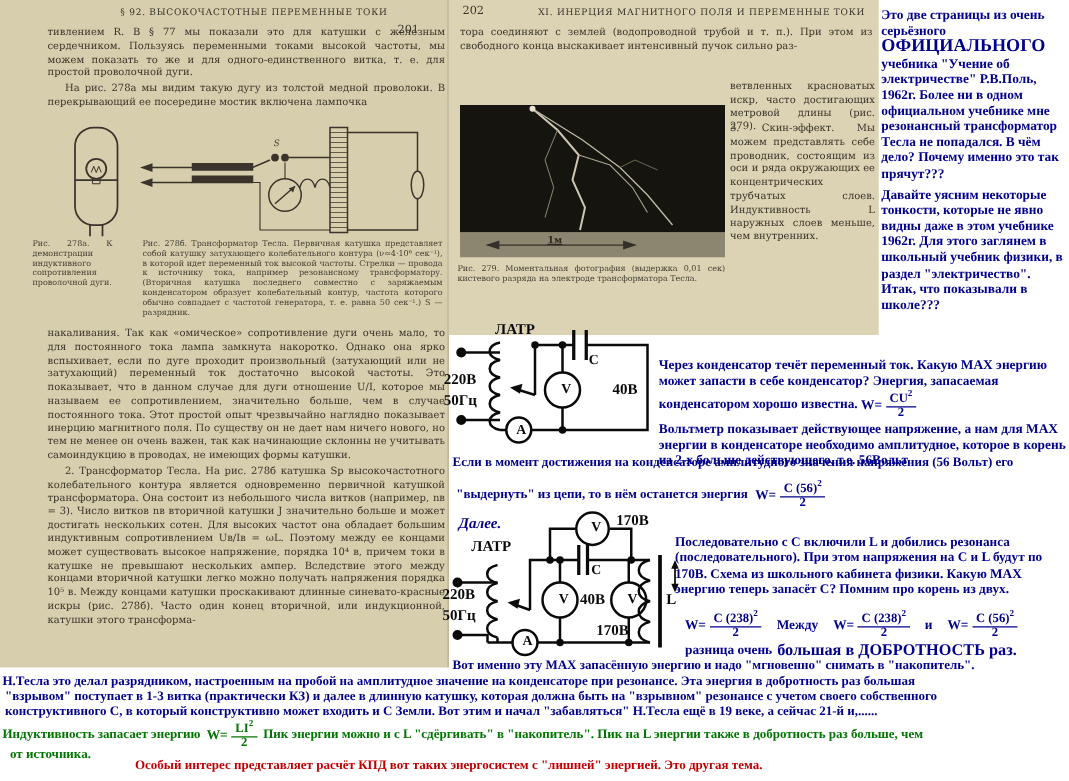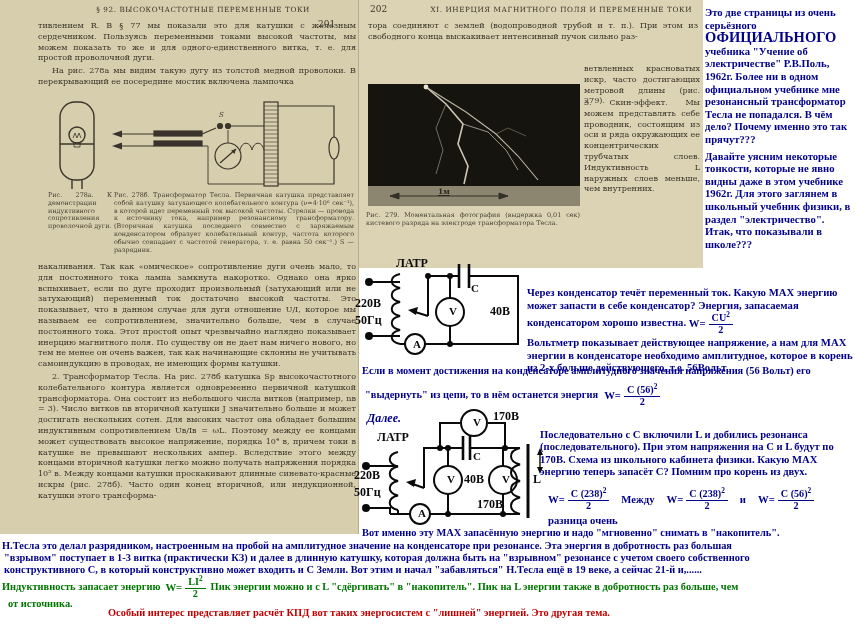--- a/index.html
+++ b/index.html
@@ -73,21 +73,21 @@
       <path d="M128,52 c2,-9 10,-9 12,0 c2,-9 10,-9 12,0" stroke-width="1"></path>
       <rect x="152" y="4" width="14" height="84"></rect>
       <path d="M152,8 h14 M152,12 h14 M152,16 h14 M152,20 h14 M152,24 h14 M152,28 h14 M152,32 h14 M152,36 h14 M152,40 h14 M152,44 h14 M152,48 h14 M152,52 h14 M152,56 h14 M152,60 h14 M152,64 h14 M152,68 h14 M152,72 h14 M152,76 h14 M152,80 h14 M152,84 h14" stroke-width="0.6"></path>
       <path d="M166,8 H222 V39"></path>
       <ellipse cx="222" cy="50" rx="5" ry="11"></ellipse>
       <path d="M222,61 V86 H166"></path>
     </g>
   </svg>
   <div class="a cap ital" style="left:219px;top:112px;font-size:7px;">S</div>
 
-  <div class="a cap" style="left:48px;top:192px;width:64px;">Рис. 278а. К демонстрации индуктивного сопротивления проволочной дуги.</div>
+  <div class="a cap" style="left:26px;top:192px;width:64px;">Рис. 278а. К демонстрации индуктивного сопротивления проволочной дуги.</div>
   <div class="a cap" style="left:114px;top:192px;width:240px;">Рис. 278б. Трансформатор Тесла. Первичная катушка представляет собой катушку затухающего колебательного контура (ν≈4·10⁶ сек⁻¹), в которой идет переменный ток высокой частоты. Стрелки — провода к источнику тока, например резонансному трансформатору. (Вторичная катушка последнего совместно с заряжаемым конденсатором образует колебательный контур, частота которого обычно совпадает с частотой генератора, т. е. равна 50 сек⁻¹.) S — разрядник.</div>
 
   <div class="a book" style="left:38px;top:262px;width:318px;">накаливания. Так как «омическое» сопротивление дуги очень мало, то для постоянного тока лампа замкнута накоротко. Однако она ярко вспыхивает, если по дуге проходит произвольный (затухающий или не затухающий) переменный ток достаточно высокой частоты. Это показывает, что в данном случае для дуги отношение U/I, которое мы называем ее сопротивлением, значительно больше, чем в случае постоянного тока. Этот простой опыт чрезвычайно наглядно показывает инерцию магнитного поля. По существу он не дает нам ничего нового, но тем не менее он очень важен, так как начинающие склонны не учитывать самоиндукцию в проводах, не имеющих формы катушки.</div>
   <div class="a book" style="left:38px;top:372px;width:318px;text-indent:14px;">2. Трансформатор Тесла. На рис. 278б катушка Sp высокочастотного колебательного контура является одновременно первичной катушкой трансформатора. Она состоит из небольшого числа витков (например, nв = 3). Число витков nв вторичной катушки J значительно больше и может достигать нескольких сотен. Для высоких частот она обладает большим индуктивным сопротивлением Uв/Iв = ωL. Поэтому между ее концами может существовать высокое напряжение, порядка 10⁴ в, причем токи в катушке не превышают нескольких ампер. Вследствие этого между концами вторичной катушки легко можно получать напряжения порядка 10⁵ в. Между концами катушки проскакивают длинные синевато-красные искры (рис. 278б). Часто один конец вторичной, или индукционной, катушки этого трансформа-</div>
 
   <div class="a pgno" style="left:370px;top:4px;">202</div>
   <div class="a hdr ctr" style="left:420px;top:5px;width:272px;">XI. ИНЕРЦИЯ МАГНИТНОГО ПОЛЯ И ПЕРЕМЕННЫЕ ТОКИ</div>
   <div class="a book" style="left:368px;top:21px;width:330px;">тора соединяют с землей (водопроводной трубой и т. п.). При этом из свободного конца выскакивает интенсивный пучок сильно раз-</div>
 
   <svg class="a" style="left:368px;top:84px;" width="212" height="122" viewBox="0 0 212 122">
@@ -238,20 +238,21 @@
     <span class="formula">
         <span>W=</span>
         <span class="frac">
           <span class="fnum"><span>C (56)</span><sup>2</sup></span>
           <span>2</span>
         </span>
       </span>
   </div>
   <div class="a note row" style="left:548px;top:514px;gap:4px;">
     <span>разница очень</span>
+    <span style="font-size:13px;">большая в ДОБРОТНОСТЬ раз.</span>
   </div>
 
   <div class="a note nb" style="left:362px;top:527px;">Вот именно эту MAX запасённую энергию и надо "мгновенно" снимать в "накопитель".</div>
   <div class="a note nb" style="left:2px;top:540px;">Н.Тесла это делал разрядником, настроенным на пробой на амплитудное значение на конденсаторе при резонансе. Эта энергия в добротность раз большая</div>
   <div class="a note nb" style="left:4px;top:552px;">"взрывом" поступает в 1-3 витка (практически КЗ) и далее в длинную катушку, которая должна быть на "взрывном" резонансе с учетом своего собственного</div>
   <div class="a note nb" style="left:4px;top:564px;">конструктивного C, в который конструктивно может входить и C Земли. Вот этим и начал "забавляться" Н.Тесла ещё в 19 веке, а сейчас 21-й и,......</div>
 
   <div class="a note grn row" style="left:2px;top:575px;gap:5px;">
     <span class="nb">Индуктивность запасает энергию</span>
     <span class="formula">

